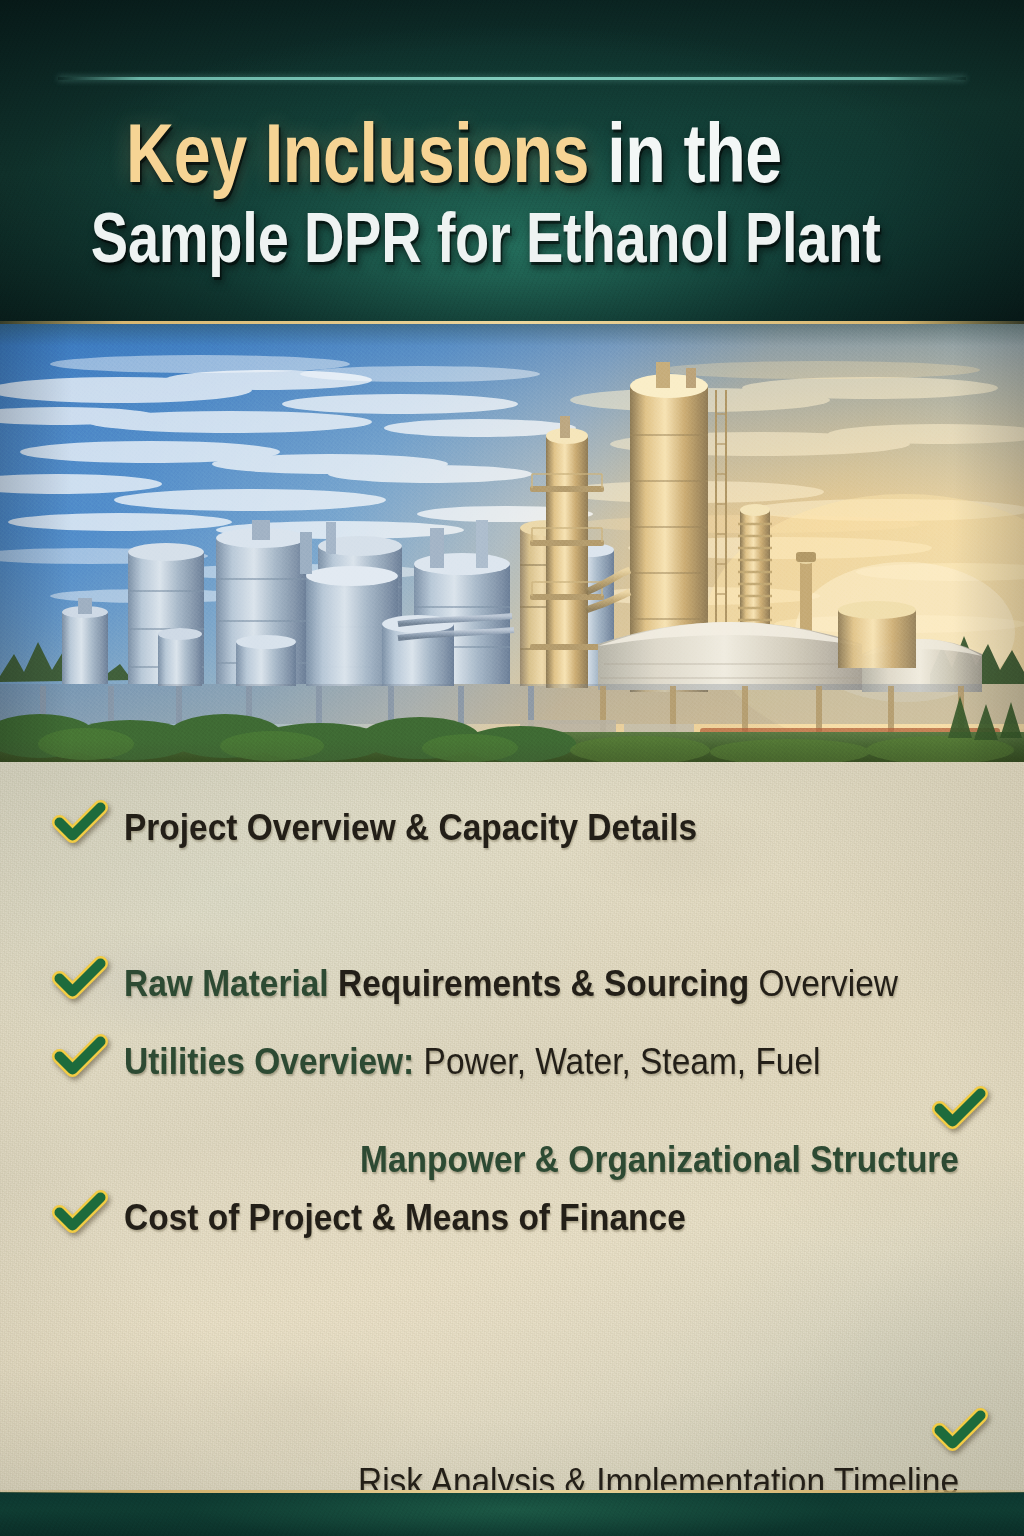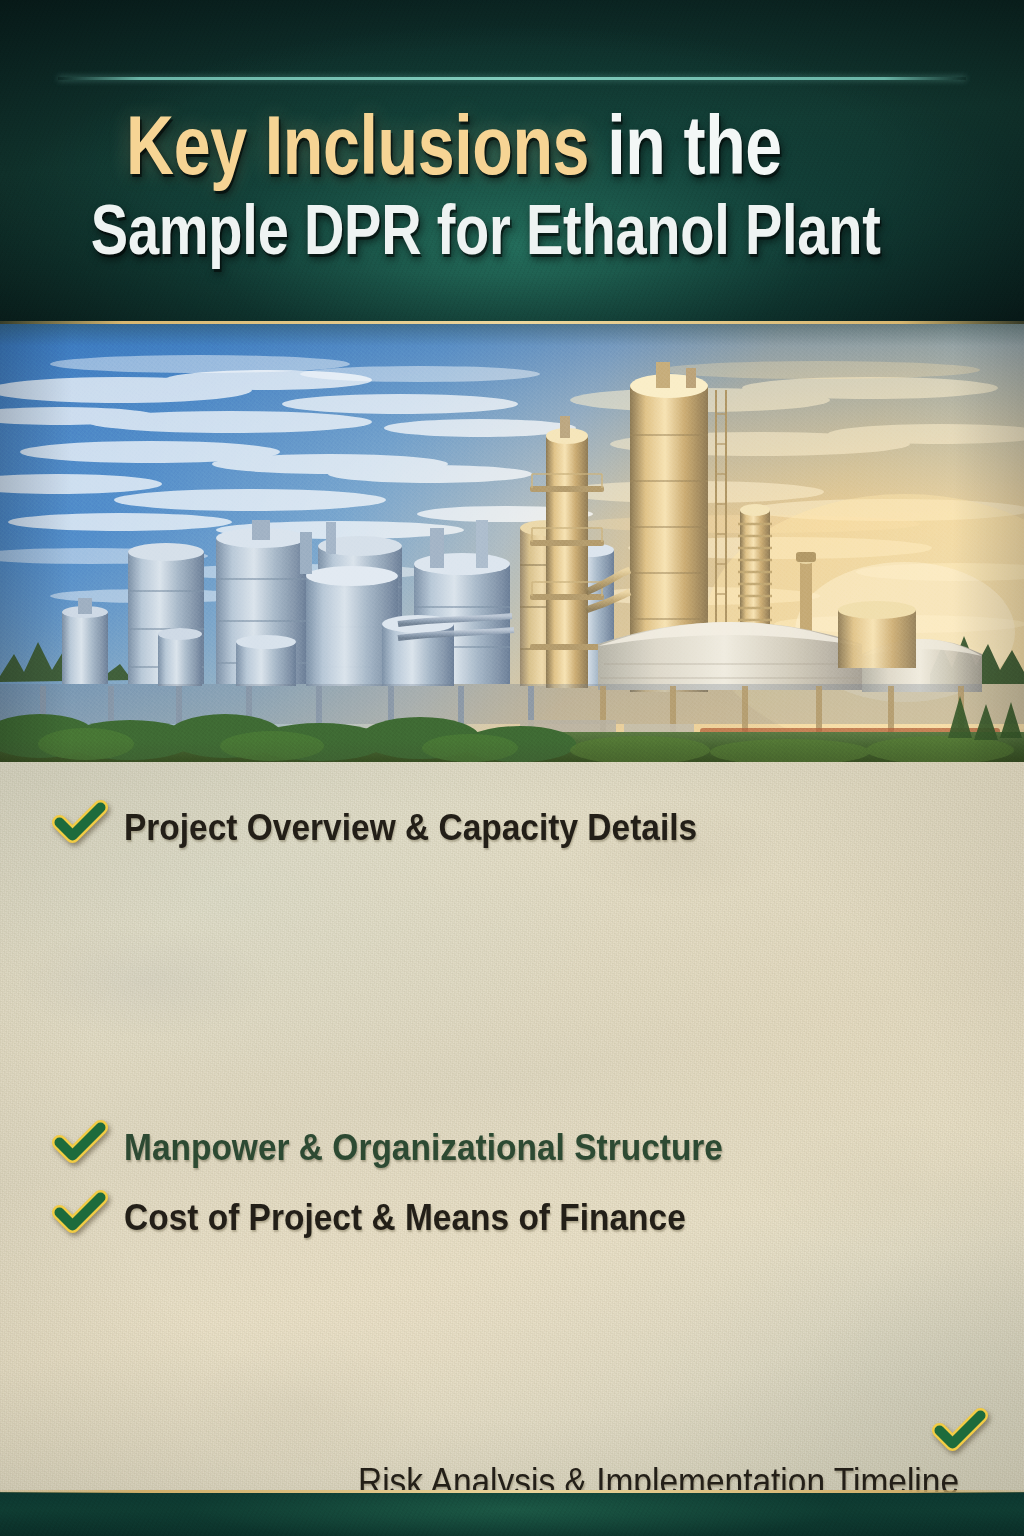--- a/index.html
+++ b/index.html
@@ -40,21 +40,21 @@
     background:linear-gradient(90deg, rgba(90,175,160,0) 0%, rgba(118,198,183,0.88) 9%, rgba(135,212,196,0.95) 50%, rgba(118,198,183,0.88) 91%, rgba(90,175,160,0) 100%);
     box-shadow:0 0 6px rgba(140,220,205,0.42);
   }
   .hairline-gold {
     position:absolute; left:0; top:321px; width:1024px; height:3px;
     background:linear-gradient(90deg, rgba(196,160,84,0.25) 0%, #d8b770 12%, #ecd79e 50%, #d8b770 88%, rgba(196,160,84,0.25) 100%);
     z-index:6;
   }
 
   .title-block {
-    position:absolute; left:0; top:104px; width:908px; text-align:center;
+    position:absolute; left:0; top:112px; width:908px; text-align:center;
     z-index:4; line-height:1.0;
   }
   .title-line1 {
     font-family:"Liberation Sans", sans-serif;
     font-weight:bold; font-size:83px; letter-spacing:-0.5px;
     transform:scaleX(0.80); transform-origin:center;
     white-space:nowrap;
   }
   .title-line2 {
     font-family:"Liberation Sans", sans-serif;
@@ -560,21 +560,39 @@
     <div class="items" id="items-root">
         <div class="item" style="top: 22px;">
           <span class="check">
             <svg viewBox="0 0 56 46">
               <path d="M7.5 22.5 L20.5 35.5 L48.5 7.5" fill="none" stroke="#f2cc45" stroke-width="15" stroke-linecap="round" stroke-linejoin="round"></path>
               <path d="M7.5 22.5 L20.5 35.5 L48.5 7.5" fill="none" stroke="#1d6b3c" stroke-width="10" stroke-linecap="round" stroke-linejoin="round"></path>
             </svg>
           </span>
           <span class="label"><span class="seg w-bold c-dark">Project Overview &amp; Capacity Details</span></span>
         </div>
-        <div class="item" style="top: 342px;">
+        <div class="item" style="top: 178px;">
+          <span class="check">
+            <svg viewBox="0 0 56 46">
+              <path d="M7.5 22.5 L20.5 35.5 L48.5 7.5" fill="none" stroke="#f2cc45" stroke-width="15" stroke-linecap="round" stroke-linejoin="round"></path>
+              <path d="M7.5 22.5 L20.5 35.5 L48.5 7.5" fill="none" stroke="#1d6b3c" stroke-width="10" stroke-linecap="round" stroke-linejoin="round"></path>
+            </svg>
+          </span>
+          <span class="label"><span class="seg w-bold c-green">Raw Material </span><span class="seg w-bold c-dark">Requirements &amp; Sourcing </span><span class="seg w-reg c-dark">Overview</span></span>
+        </div>
+        <div class="item" style="top: 256px;">
+          <span class="check">
+            <svg viewBox="0 0 56 46">
+              <path d="M7.5 22.5 L20.5 35.5 L48.5 7.5" fill="none" stroke="#f2cc45" stroke-width="15" stroke-linecap="round" stroke-linejoin="round"></path>
+              <path d="M7.5 22.5 L20.5 35.5 L48.5 7.5" fill="none" stroke="#1d6b3c" stroke-width="10" stroke-linecap="round" stroke-linejoin="round"></path>
+            </svg>
+          </span>
+          <span class="label"><span class="seg w-bold c-green">Utilities Overview: </span><span class="seg w-reg c-dark">Power, Water, Steam, Fuel</span></span>
+        </div>
+        <div class="item" style="top: 324px; flex-direction: column;">
           <span class="check">
             <svg viewBox="0 0 56 46">
               <path d="M7.5 22.5 L20.5 35.5 L48.5 7.5" fill="none" stroke="#f2cc45" stroke-width="15" stroke-linecap="round" stroke-linejoin="round"></path>
               <path d="M7.5 22.5 L20.5 35.5 L48.5 7.5" fill="none" stroke="#1d6b3c" stroke-width="10" stroke-linecap="round" stroke-linejoin="round"></path>
             </svg>
           </span>
           <span class="label"><span class="seg w-bold c-green">Manpower &amp; Organizational Structure</span></span>
         </div>
         <div class="item" style="top: 412px;">
           <span class="check">

